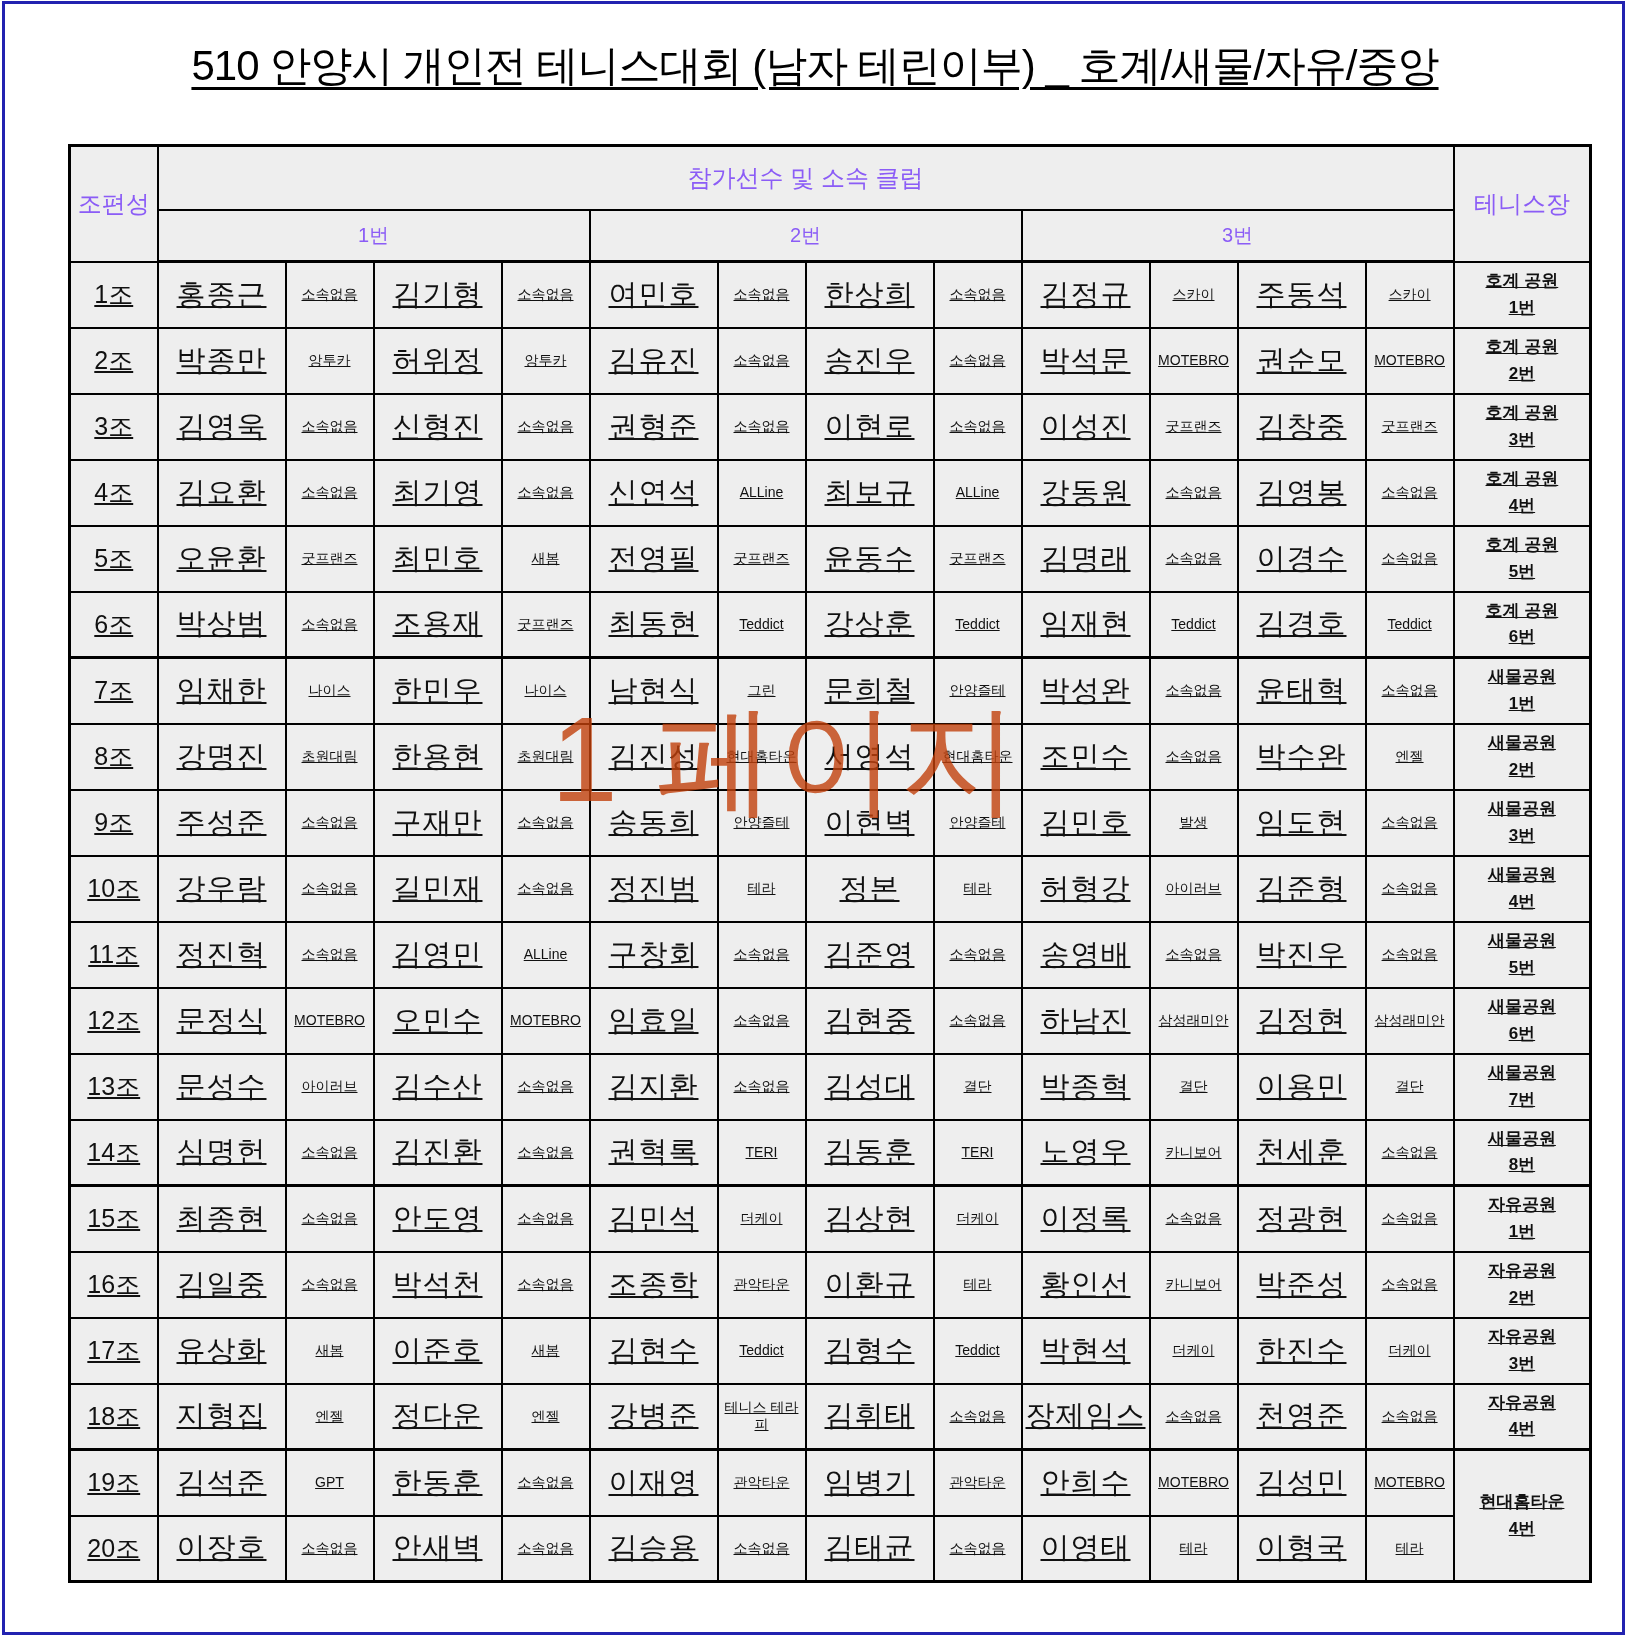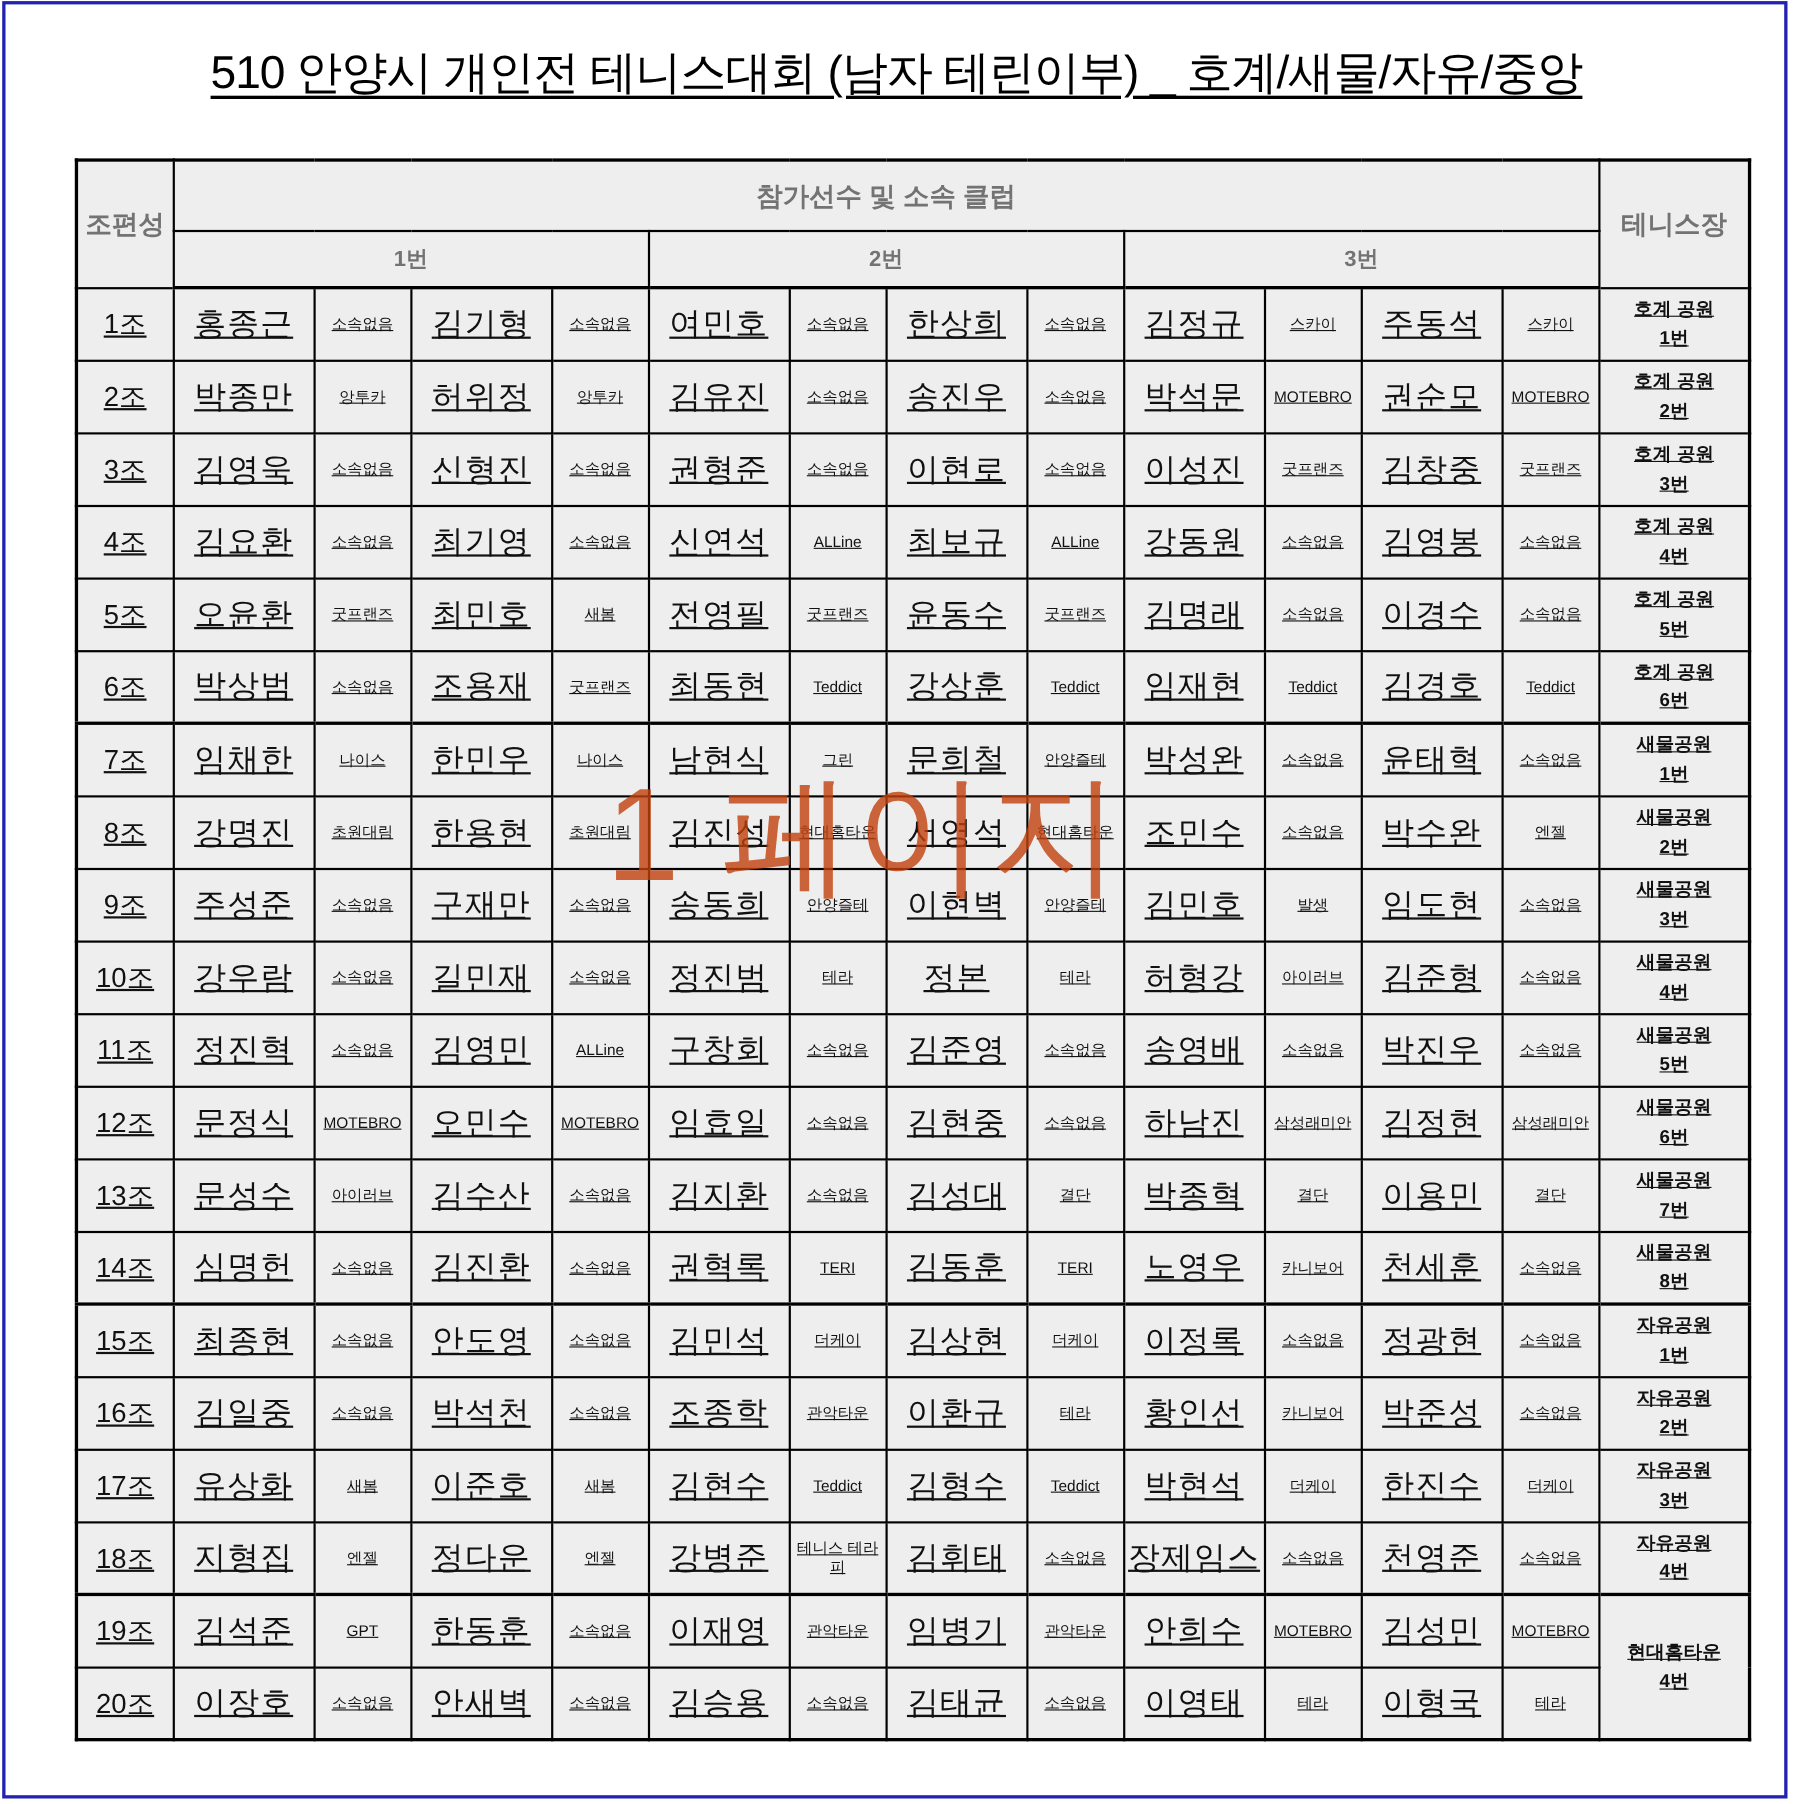--- a/index.html
+++ b/index.html
@@ -23,21 +23,21 @@
   table.roster{
     position:absolute;left:68px;top:144px;width:1489px;
     border-collapse:collapse;table-layout:fixed;
     border:3px solid #000;
   }
   table.roster th, table.roster td{
     border:2px solid #000;background:#eeeeee;
     text-align:center;vertical-align:middle;
     padding:0 2px;overflow:hidden;
   }
-  thead th{font-weight:bold;color:#737373;}
+  thead th{font-weight:normal;color:#8b5cf6;}
   thead tr.top{height:64px;}
   thead tr.sub{height:52px;}
   th.players-h{font-size:24px;border-bottom-width:2px;}
   th.group-h, th.court-h{font-size:24px;border-bottom-width:3px;}
   thead tr.sub th{font-size:20px;border-bottom-width:3px;}
   tbody tr{height:66px;text-decoration:underline;}
   td.group{font-size:25px;}
   td.pname{font-size:29px;letter-spacing:1px;}
   td.pclub{font-size:14px;line-height:1.25;}
   td.court{font-size:17px;font-weight:bold;white-space:pre-line;line-height:1.55;}

